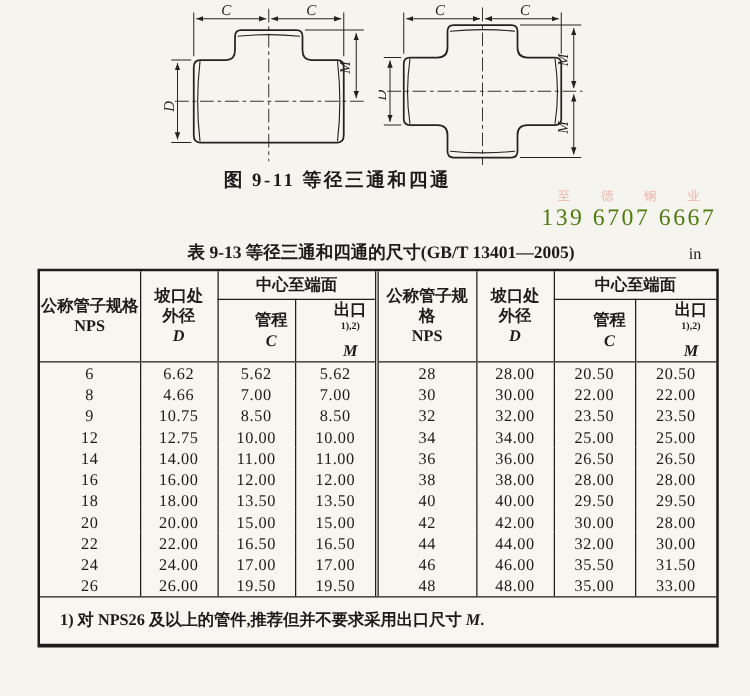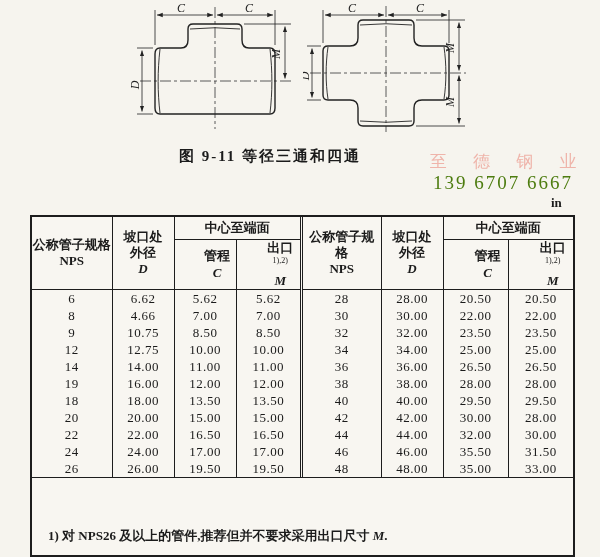--- a/index.html
+++ b/index.html
@@ -12,38 +12,38 @@
   
   .drawing{position:absolute; top:2px;}
   .drawing.tee{left:131px;}
   .drawing.cross{left:303px;}
   .drawing svg text{
     font-family:"Liberation Serif","DejaVu Serif",serif;
     font-style:italic; font-size:12px; fill:#222;
   }
   
   .fig-caption{
-    position:absolute; top:147px; left:0; width:540px;
+    position:absolute; top:135px; left:0; width:540px;
     text-align:center; font-size:15px; font-weight:bold;
     letter-spacing:2px;
   }
   .tbl-caption{
     position:absolute; top:193px; left:150px;
     font-size:14px; font-weight:bold;
   }
   .tbl-unit{
     position:absolute; top:195px; left:551px;
-    font-size:13px; font-weight:bold;
+    font-size:13px; font-weight:normal;
   }
   
   .watermark{
     position:absolute; top:152px; left:418px; width:170px;
     text-align:center; line-height:1.15; pointer-events:none;
   }
-  .watermark .wm1{font-size:17px; letter-spacing:11px; padding-left:11px; color:#efb4aa;}
+  .watermark .wm1{font-size:10px; letter-spacing:11px; padding-left:11px; color:#efb4aa;}
   .watermark .wm2{font-size:19px; letter-spacing:2px; color:#4d7c0f;}
   
   .dim-table{
     position:absolute; left:30px; top:215px; width:541px;
     border:2px solid #1d1d1d; border-bottom-width:3px;
     background:#f8f6f1;
   }
   .halves{display:flex;}
   .half{flex:0 0 auto;}
   .half.right{border-left:3px double #1d1d1d;}
@@ -55,27 +55,27 @@
     font-size:13px;
   }
   .half th{font-size:13px; line-height:1.25;}
   .half thead th{border-bottom:1.5px solid #1d1d1d;}
   .half th.vline, .half td.vline{border-left:1.2px solid #1d1d1d;}
   .half thead tr.r1 th{height:22px;}
   .half thead tr.r2 th{height:42px;padding-left:24px;}
   .half tbody td{height:17px; font-size:13px; letter-spacing:0.5px;}
   .cjk-b{font-weight:bold; font-size:13px;}
   .sym{font-style:italic; font-weight:bold; font-size:13px;}
-  sup.fn{font-size:8px; font-weight:normal; vertical-align:super;}
+  sup.fn{font-size:8px; font-weight:bold; vertical-align:super;}
   
   .footnotes{
     border-top:1.8px solid #1d1d1d;
     padding:7px 8px 9px 16px;
   }
-  .footnotes .fn-line{font-size:13px; font-weight:bold; line-height:21px;margin-top:40px;}
+  .footnotes .fn-line{font-size:13px; font-weight:bold; line-height:21px;}
   .footnotes .sym{font-weight:bold;}
 </style>
 </head>
 <body>
 
 <div class="page">
 
   <div class="drawing tee">
     <svg width="170" height="132" viewBox="0 0 170 132">
       <defs>
@@ -146,20 +146,21 @@
     </svg>
   </div>
 
   <div class="fig-caption">图 9-11  等径三通和四通</div>
 
   <div class="watermark">
     <div class="wm1">至 德 钢 业</div>
     <div class="wm2">139 6707 6667</div>
   </div>
 
+  <div class="tbl-caption">表 9-13  等径三通和四通的尺寸(GB/T 13401—2005)</div>
   <div class="tbl-unit">in</div>
 
   <div class="dim-table">
     <div class="halves">
 
       <div class="half left">
         <table>
           <colgroup>
               <col style="width:80px">
               <col style="width:62px">
@@ -217,21 +218,21 @@
                 <td class="vline">10.00</td>
                 <td class="vline">10.00</td>
               </tr>
               <tr>
                 <td>14</td>
                 <td class="vline">14.00</td>
                 <td class="vline">11.00</td>
                 <td class="vline">11.00</td>
               </tr>
               <tr>
-                <td>19</td>
+                <td>16</td>
                 <td class="vline">16.00</td>
                 <td class="vline">12.00</td>
                 <td class="vline">12.00</td>
               </tr>
               <tr>
                 <td>18</td>
                 <td class="vline">18.00</td>
                 <td class="vline">13.50</td>
                 <td class="vline">13.50</td>
               </tr>

